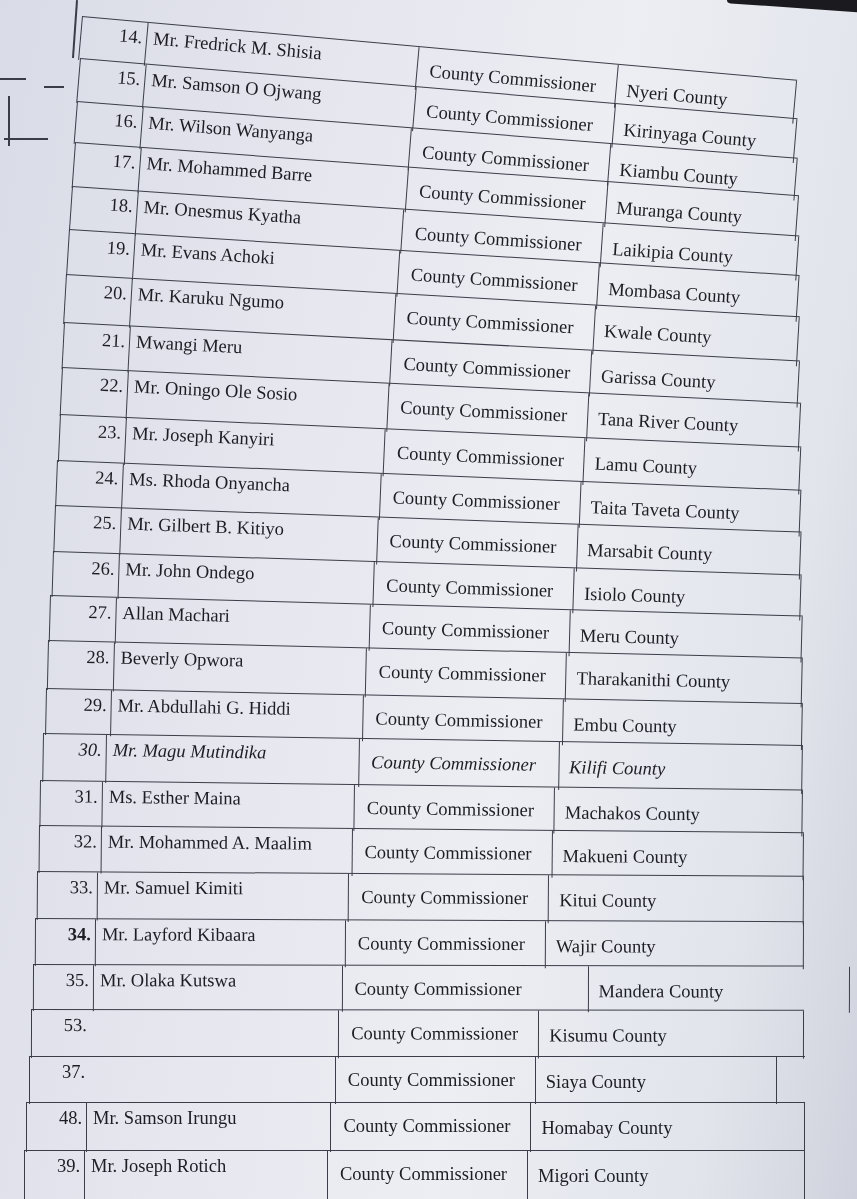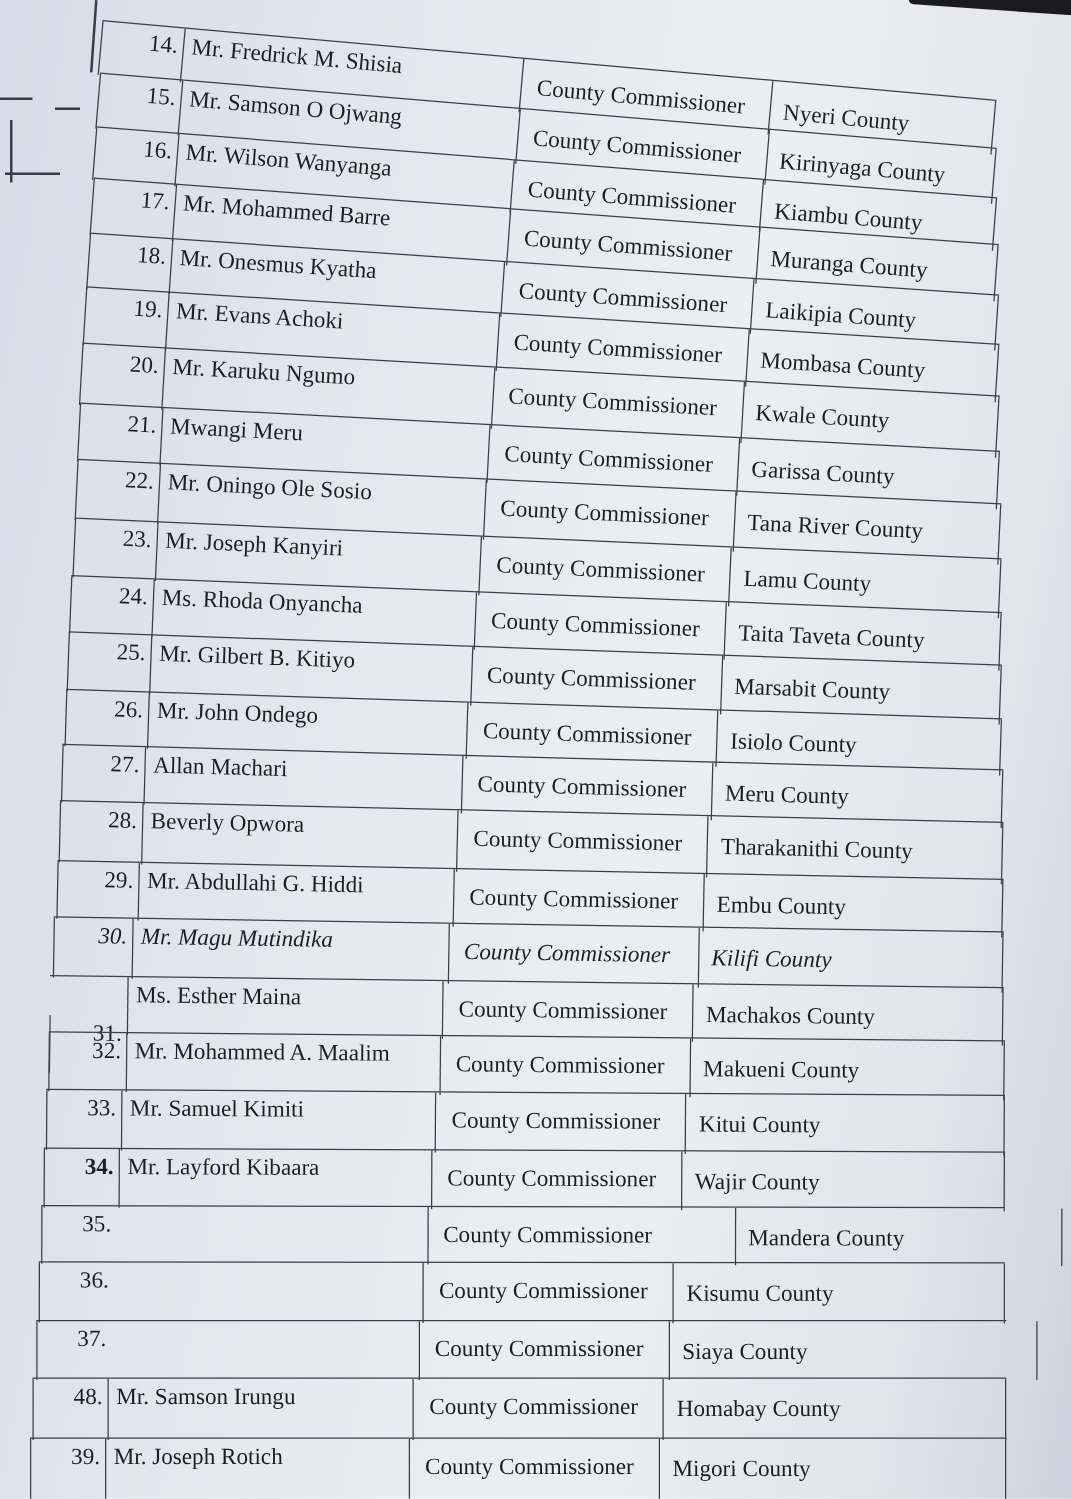--- a/index.html
+++ b/index.html
@@ -191,21 +191,21 @@
       <div class="cell title" style="left: 317px; width: 200px;">County Commissioner</div>
       <div class="cell county" style="left: 517px; width: 240px;">Embu County</div>
     </div>
     <div class="row" style="left: 43px; top: 733px; width: 760.2px; height: 49px; transform: rotate(0.9deg);">
       <div class="cell num italic" style="left: 0px; width: 63px;">30.</div>
       <div class="cell name italic" style="left: 63px; width: 252.6px;">Mr.  Magu Mutindika</div>
       <div class="cell title italic" style="left: 315.6px; width: 200px;">County Commissioner</div>
       <div class="cell county italic" style="left: 515.6px; width: 244.6px;">Kilifi County</div>
     </div>
     <div class="row" style="left: 40px; top: 780px; width: 763.4px; height: 47px; transform: rotate(0.72deg);">
-      <div class="cell num" style="left: 0px; width: 62px; margin-top: 31px;">31.</div>
+      <div class="cell num" style="left: 0px; width: 62px;">31.</div>
       <div class="cell name" style="left: 62px; width: 252.2px;">Ms. Esther Maina</div>
       <div class="cell title" style="left: 314.2px; width: 200px;">County Commissioner</div>
       <div class="cell county" style="left: 514.2px; width: 249.2px;">Machakos County</div>
     </div>
     <div class="row" style="left: 39px; top: 825px; width: 764.6px; height: 48px; transform: rotate(0.54deg);">
       <div class="cell num" style="left: 0px; width: 62px; padding-left: 26px;">32.</div>
       <div class="cell name" style="left: 62px; width: 250.8px;">Mr. Mohammed A. Maalim</div>
       <div class="cell title" style="left: 312.8px; width: 200px;">County Commissioner</div>
       <div class="cell county" style="left: 512.8px; width: 251.8px;">Makueni  County</div>
     </div>
@@ -216,32 +216,33 @@
       <div class="cell county" style="left: 511.4px; width: 255.4px;">Kitui County</div>
     </div>
     <div class="row" style="left: 35px; top: 918px; width: 769px; height: 48px; transform: rotate(0.24deg);">
       <div class="cell num" style="left: 0px; width: 60px; font-weight: bold;">34.</div>
       <div class="cell name" style="left: 60px; width: 250px;">Mr. Layford Kibaara</div>
       <div class="cell title" style="left: 310px; width: 200px;">County Commissioner</div>
       <div class="cell county" style="left: 510px; width: 259px;">Wajir County</div>
     </div>
     <div class="row" style="left: 33px; top: 964px; width: 771.2px; height: 47px; transform: rotate(0.12deg);">
       <div class="cell num" style="left: 0px; width: 60px;">35.</div>
+      <div class="cell name" style="left: 60px; width: 248.6px;">Mr. Olaka Kutswa</div>
       <div class="cell title" style="left: 308.6px; width: 200px;">County Commissioner</div>
       <div class="cell county" style="left: 508.6px; width: 262.6px; margin-left: 46px;">Mandera County</div>
     </div>
     <div class="row" style="left: 31px; top: 1009px; width: 773.4px; height: 49px; transform: rotate(0.06deg);">
-      <div class="cell num" style="left: 0px; width: 60px;">36.</div>
+      <div class="cell num" style="left: 0px; width: 60px;">53.</div>
       <div class="cell title" style="left: 307.2px; width: 200px;">County Commissioner</div>
       <div class="cell county" style="left: 507.2px; width: 266.2px;">Kisumu County</div>
     </div>
     <div class="row" style="left: 29px; top: 1056px; width: 775.6px; height: 48px; transform: rotate(0deg);">
       <div class="cell num" style="left: 0px; width: 60px;">37.</div>
       <div class="cell title" style="left: 305.8px; width: 200px;">County Commissioner</div>
-      <div class="cell county" style="left: 505.8px; width: 295px;">Siaya  County</div>
+      <div class="cell county" style="left: 505.8px; width: 242px;">Siaya  County</div>
     </div>
     <div class="row" style="left: 26px; top: 1102px; width: 778.8px; height: 50px; transform: rotate(0deg);">
       <div class="cell num" style="left: 0px; width: 60px;">48.</div>
       <div class="cell name" style="left: 60px; width: 244.4px;">Mr. Samson Irungu</div>
       <div class="cell title" style="left: 304.4px; width: 200px;">County Commissioner</div>
       <div class="cell county" style="left: 504.4px; width: 274.4px;">Homabay County</div>
     </div>
     <div class="row" style="left: 24px; top: 1150px; width: 781px; height: 52px; transform: rotate(0deg);">
       <div class="cell num" style="left: 0px; width: 60px;">39.</div>
       <div class="cell name" style="left: 60px; width: 243px;">Mr. Joseph Rotich</div>

